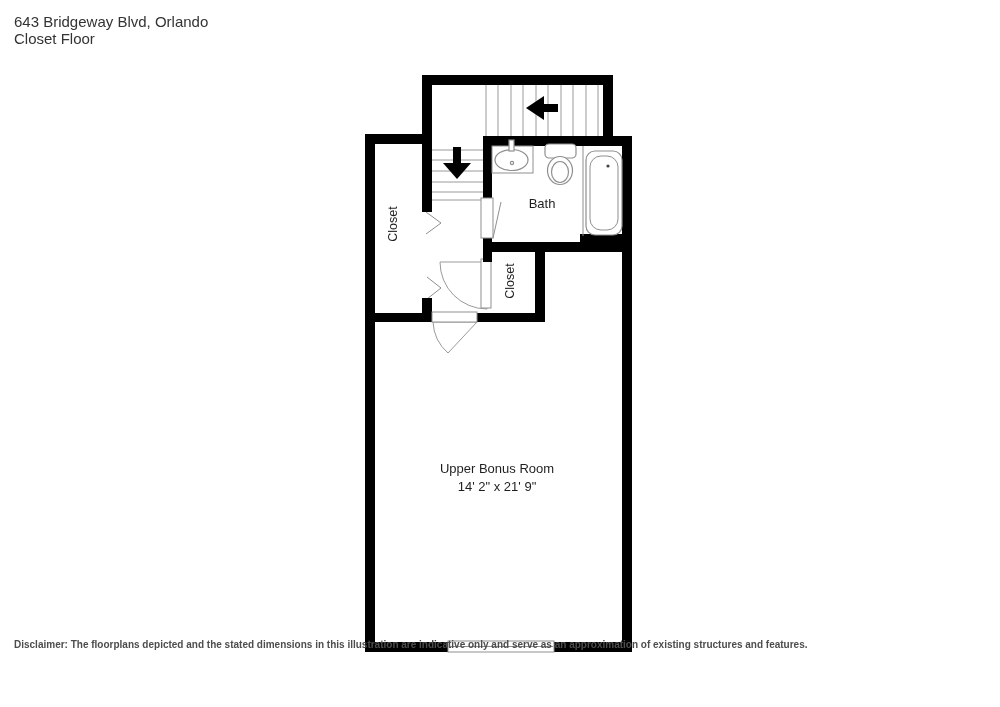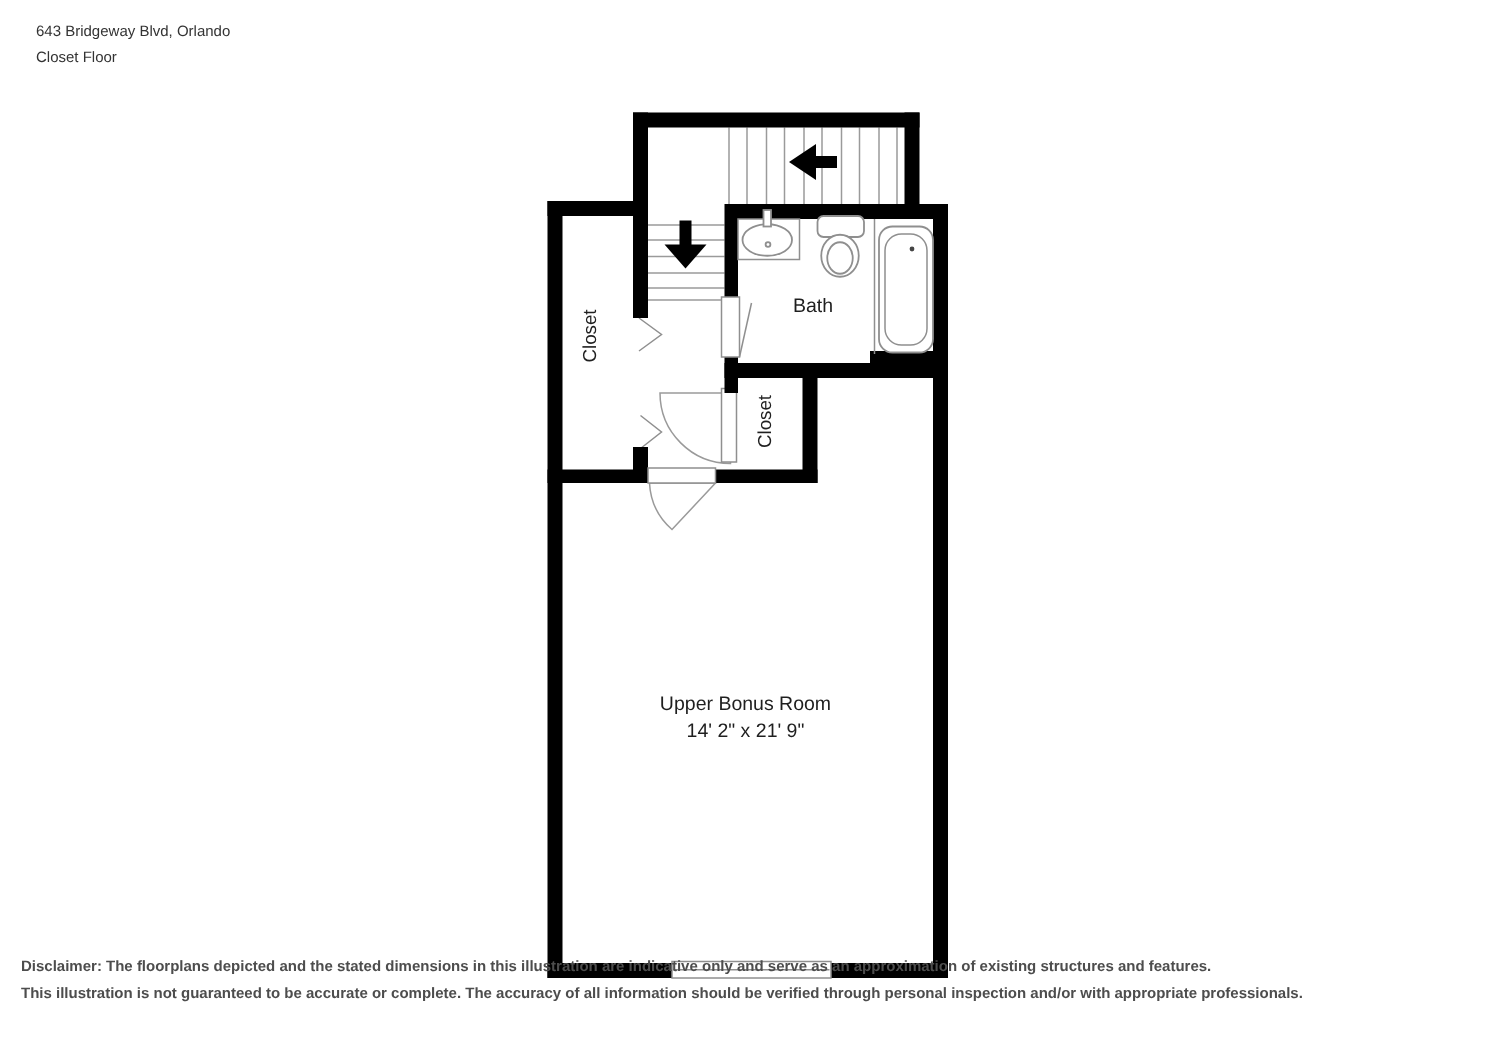--- a/index.html
+++ b/index.html
@@ -2,22 +2,22 @@
 <html><head>
 <meta charset="utf-8">
 <style>
   html,body{margin:0;padding:0;background:#ffffff;}
   body{
     width:1000px;height:707px;position:relative;overflow:hidden;
     font-family:"Liberation Sans", sans-serif;
     -webkit-font-smoothing:antialiased;
   }
   .header{
-    position:absolute;left:24px;top:13px;
-    font-size:10px;line-height:17px;color:#333333;
+    position:absolute;left:14px;top:13px;
+    font-size:15px;line-height:17px;color:#333333;
   }
   .plan-svg{position:absolute;left:0;top:0;}
   .footer{
     position:absolute;left:14px;top:636px;
     font-size:10px;line-height:17.5px;color:#4d4d4d;font-weight:bold;
   }
   .wall{fill:#000000;stroke:none;}
   .tread{stroke:#9a9a9a;stroke-width:1;}
   .thin{stroke:#8f8f8f;stroke-width:1;fill:none;}
   .fixture{stroke:#8f8f8f;stroke-width:1.2;fill:#ffffff;}
@@ -145,14 +145,13 @@
   <text class="room-label-sm" x="397" y="224" text-anchor="middle" transform="rotate(-90 397 224)">Closet</text>
 
   <text class="room-label-sm" x="514" y="281" text-anchor="middle" transform="rotate(-90 514 281)">Closet</text>
 
   <text class="room-label" x="497" y="473" text-anchor="middle">Upper Bonus Room</text>
   <text class="room-label" x="497" y="491" text-anchor="middle">14' 2" x 21' 9"</text>
 </svg>
 
 <div class="footer">
   <div>Disclaimer: The floorplans depicted and the stated dimensions in this illustration are indicative only and serve as an approximation of existing structures and features.</div>
-  <div>This illustration is not guaranteed to be accurate or complete. The accuracy of all information should be verified through personal inspection and/or with appropriate professionals.</div>
 </div>
 
 </body></html>

